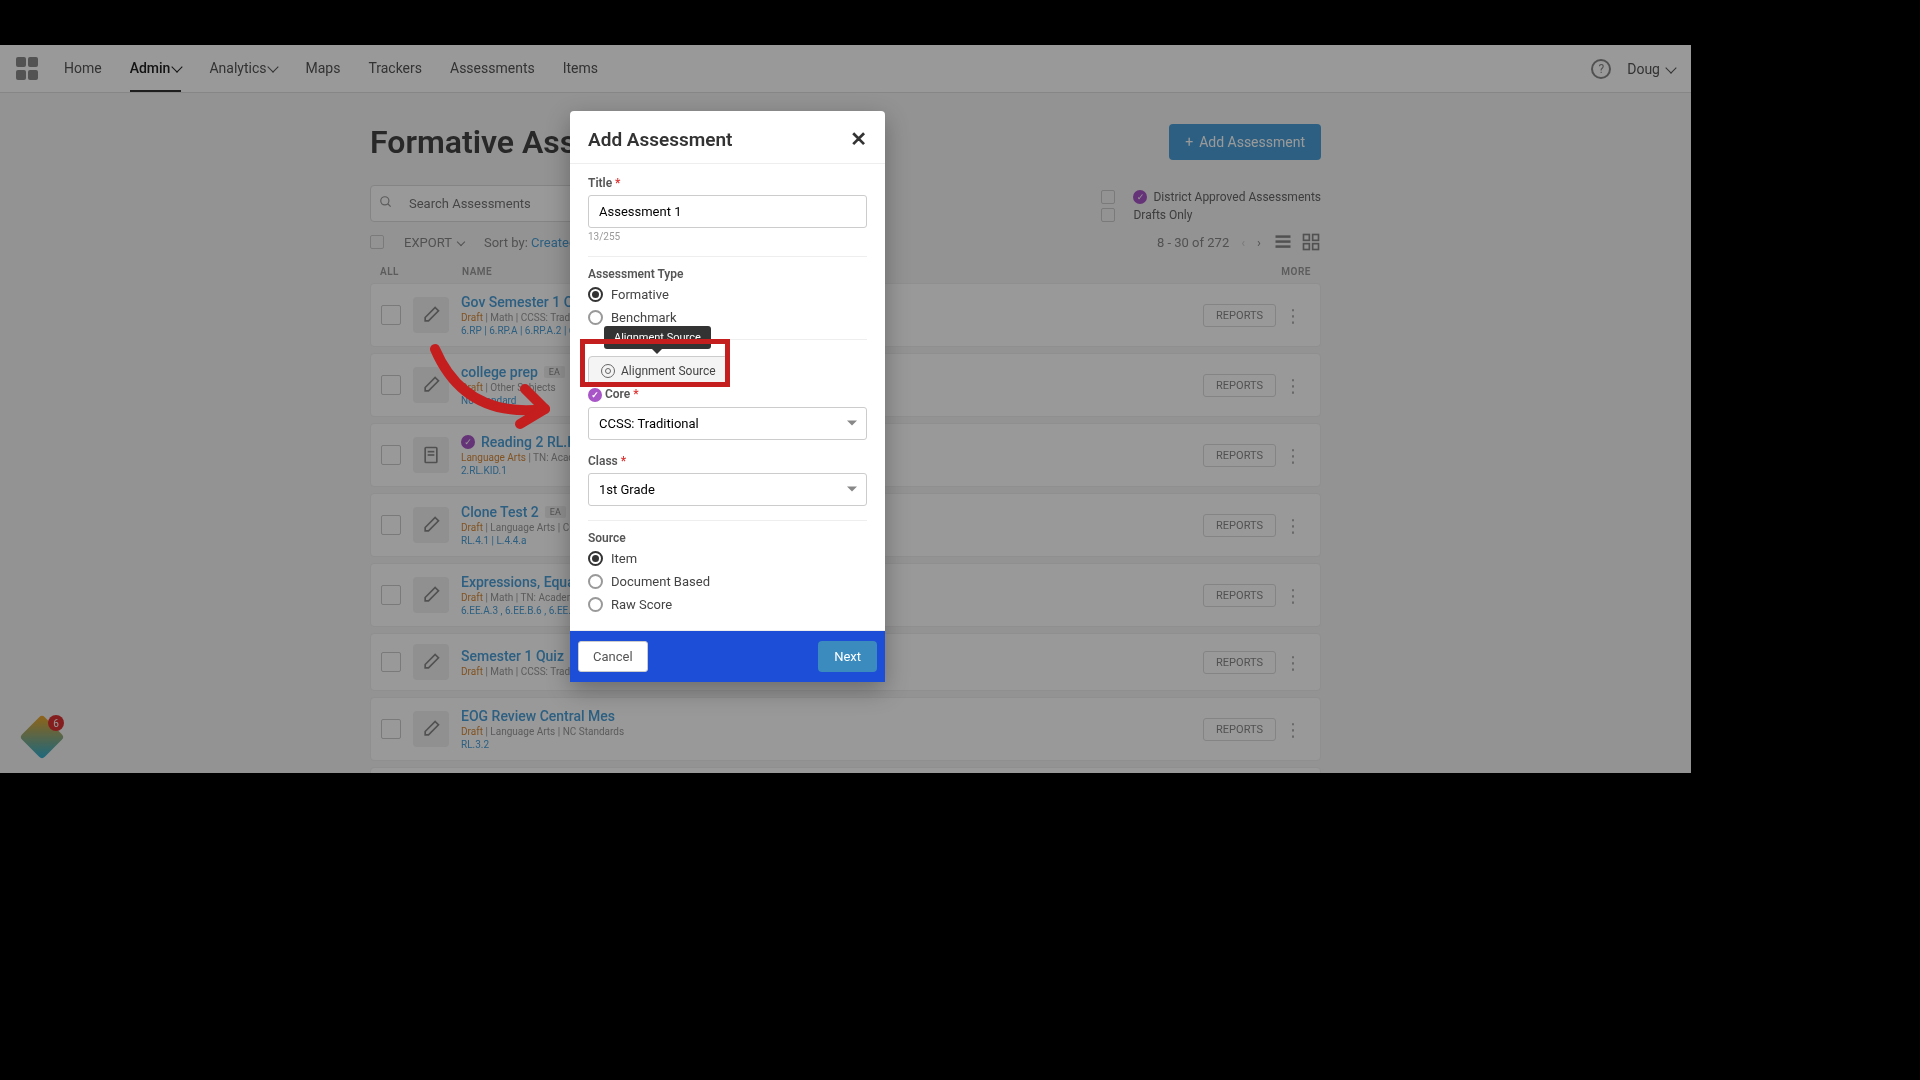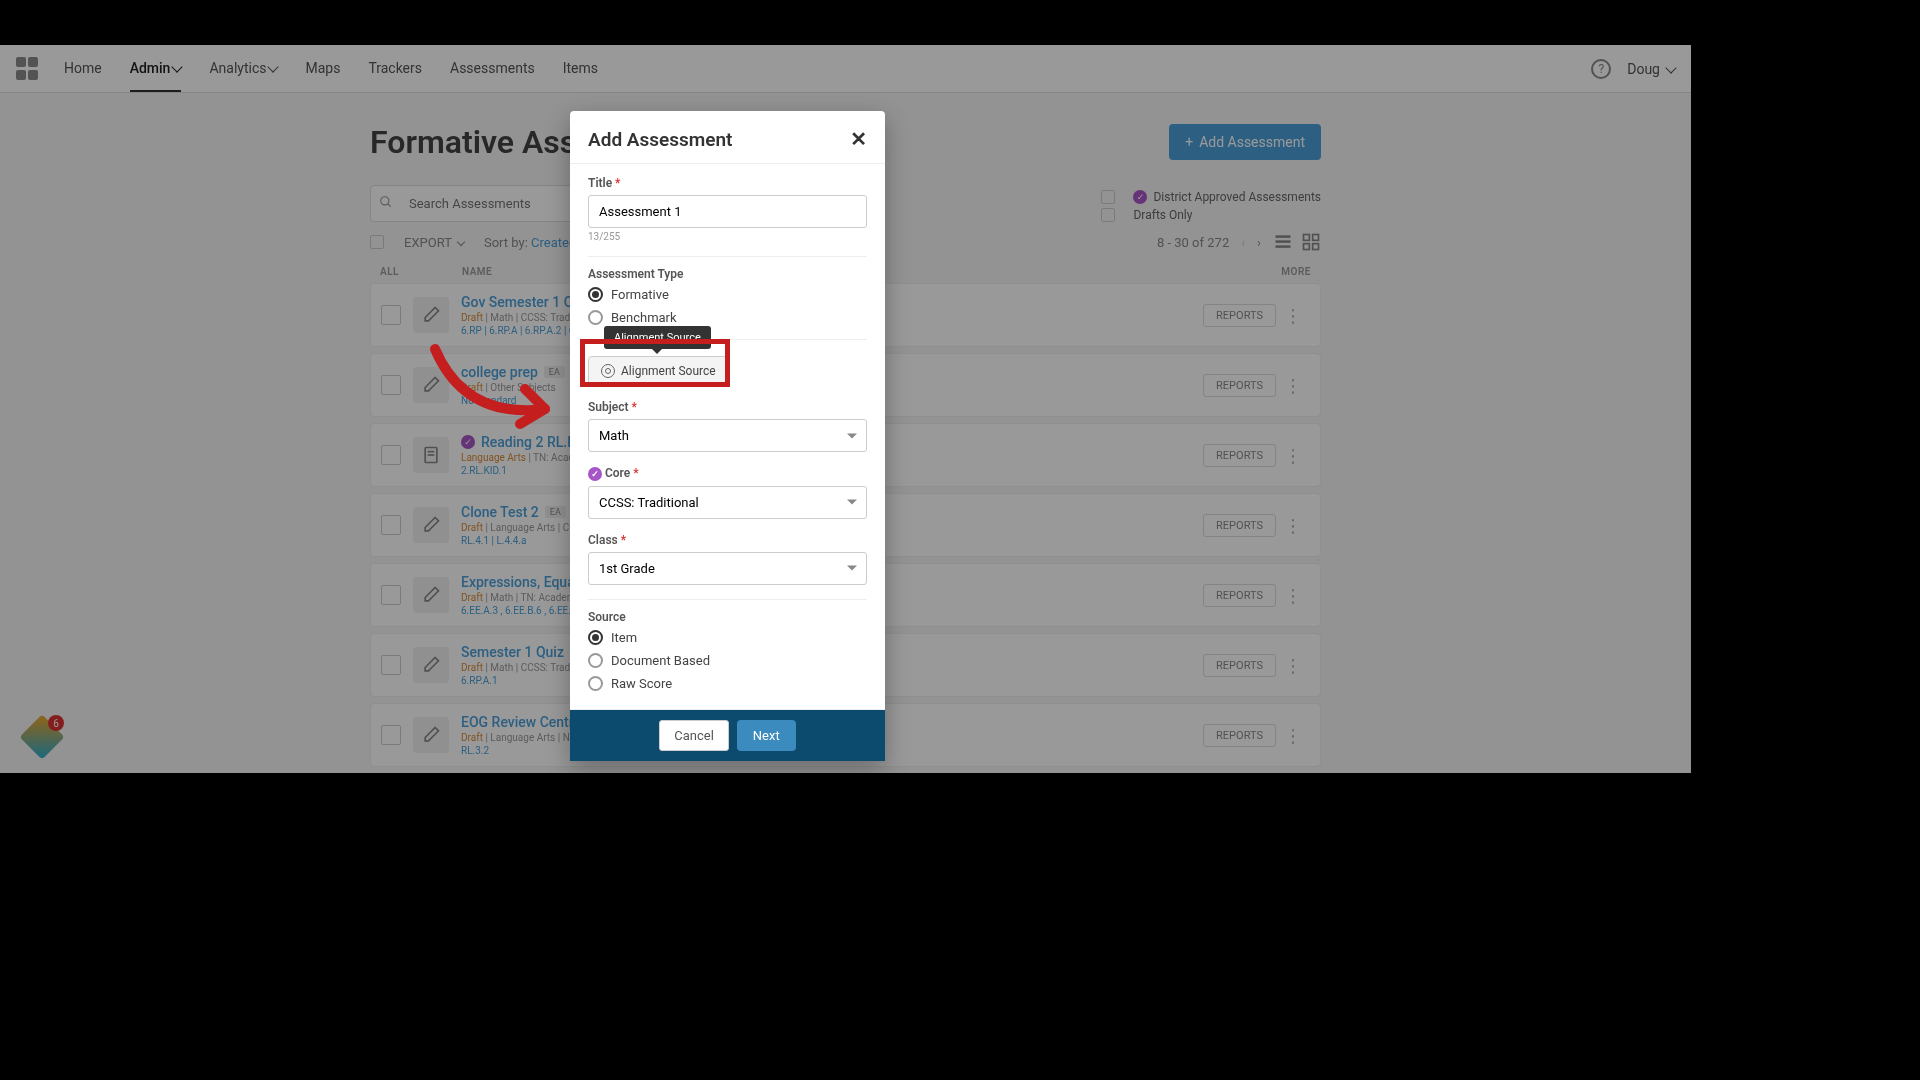--- a/index.html
+++ b/index.html
@@ -72,26 +72,26 @@
 .char-count { font-size: 10px; color: #999; margin-top: 3px; }
 .radio-group { display: flex; flex-direction: column; gap: 8px; margin-top: 6px; }
 .radio-item { display: flex; align-items: center; gap: 8px; font-size: 13px; color: #444; }
 .radio { width: 15px; height: 15px; border: 2px solid #999; border-radius: 50%; position: relative; }
 .radio.checked { border-color: #333; }
 .radio.checked::after { content: ""; position: absolute; top: 2px; left: 2px; width: 7px; height: 7px; background: #333; border-radius: 50%; }
 .divider { border: none; border-top: 1px solid #eee; margin: 10px 0; }
 .select-box { width: 100%; padding: 8px 28px 8px 10px; border: 1px solid #ccc; border-radius: 3px; font-size: 13px; background: #fff; position: relative; }
 .select-wrap { position: relative; }
 .select-wrap::after { content: ""; position: absolute; right: 10px; top: 50%; transform: translateY(-50%); border-left: 5px solid transparent; border-right: 5px solid transparent; border-top: 5px solid #888; }
-.modal-footer { padding: 10px 8px; border-top: 1px solid #eee; display: flex; justify-content: center; gap: 8px; background: #0c4a6e; }
+.modal-footer { padding: 10px 8px; border-top: 1px solid #eee; display: flex; justify-content: space-between; gap: 8px; background: #1d4ed8; }
 .btn-cancel { background: #fff; border: 1px solid #ccc; padding: 7px 14px; border-radius: 3px; font-size: 13px; color: #555; }
 .btn-next { background: #3b8bbf; color: #fff; border: none; padding: 7px 16px; border-radius: 4px; font-size: 13px; }
 
 
-.align-wrap { position: relative; margin-bottom: 14px; }
+.align-wrap { position: relative; margin-bottom: 1px; }
 .align-pill { display: inline-flex; align-items: center; gap: 6px; border: 1px solid #ccc; background: #f4f4f4; padding: 7px 12px; border-radius: 4px; font-size: 12px; color: #444; margin-top: 6px; }
 .align-gear { width: 14px; height: 14px; border: 1.5px solid #666; border-radius: 50%; position: relative; }
 .align-gear::before { content:""; position:absolute; top:3px; left:3px; width:4px; height:4px; border:1.5px solid #666; border-radius:50%; }
 .tooltip { background: #333; color: #fff; font-size: 11px; padding: 5px 10px; border-radius: 3px; position: absolute; top: -24px; left: 16px; white-space: nowrap; }
 .tooltip::after { content:""; position:absolute; bottom:-5px; left:50%; transform:translateX(-50%); border-left:5px solid transparent; border-right:5px solid transparent; border-top:5px solid #333; }
 .red-box { position: absolute; border: 5px solid #c41e1e; top: -11px; left: -8px; width: 150px; height: 48px; pointer-events: none; }
 
 
 .red-arrow { position: absolute; top: 294px; left: 425px; z-index: 25; pointer-events: none; }
 
@@ -277,21 +277,20 @@
         <div class="assessment-row">
     <div class="row-cb"></div>
     <div class="row-icon">
             <svg width="20" height="20" viewBox="0 0 24 24" fill="none" stroke="currentColor" stroke-width="2">
               <path d="M17 3l4 4L9 19H5v-4L17 3z"></path>
             </svg>
           </div>
     <div class="row-body">
       <div class="row-title">Semester 1 Quiz <span class="pill">EA</span></div>
       <div class="row-meta"><span class="draft">Draft </span>| Math | CCSS: Traditional</div>
-      <div class="row-standards">6.RP.A.1</div>
     </div>
     <button class="reports-btn">REPORTS</button>
     <div class="more-dots">⋮</div>
   </div>
         <div class="assessment-row">
     <div class="row-cb"></div>
     <div class="row-icon">
             <svg width="20" height="20" viewBox="0 0 24 24" fill="none" stroke="currentColor" stroke-width="2">
               <path d="M17 3l4 4L9 19H5v-4L17 3z"></path>
             </svg>
@@ -372,26 +371,20 @@
       <hr class="divider">
       <div class="align-wrap">
         <div class="tooltip">Alignment Source</div>
         <div style="position:relative; display:inline-block">
           <div class="align-pill">
             <span class="align-gear"></span>
             <span>Alignment Source</span>
           </div>
           <div class="red-box"></div>
         </div>
-      </div>
-      <div class="form-group">
-        <label class="form-label"><span>Subject</span> <span class="req">*</span></label>
-        <div class="select-wrap">
-            <div class="select-box">Math</div>
-          </div>
       </div>
       <div class="form-group">
         <label class="form-label"><span class="badge-purple" style="vertical-align:middle">✓</span> <span>Core</span> <span class="req">*</span></label>
         <div class="select-wrap">
             <div class="select-box">CCSS: Traditional</div>
           </div>
       </div>
       <div class="form-group">
         <label class="form-label"><span>Class</span> <span class="req">*</span></label>
         <div class="select-wrap">

